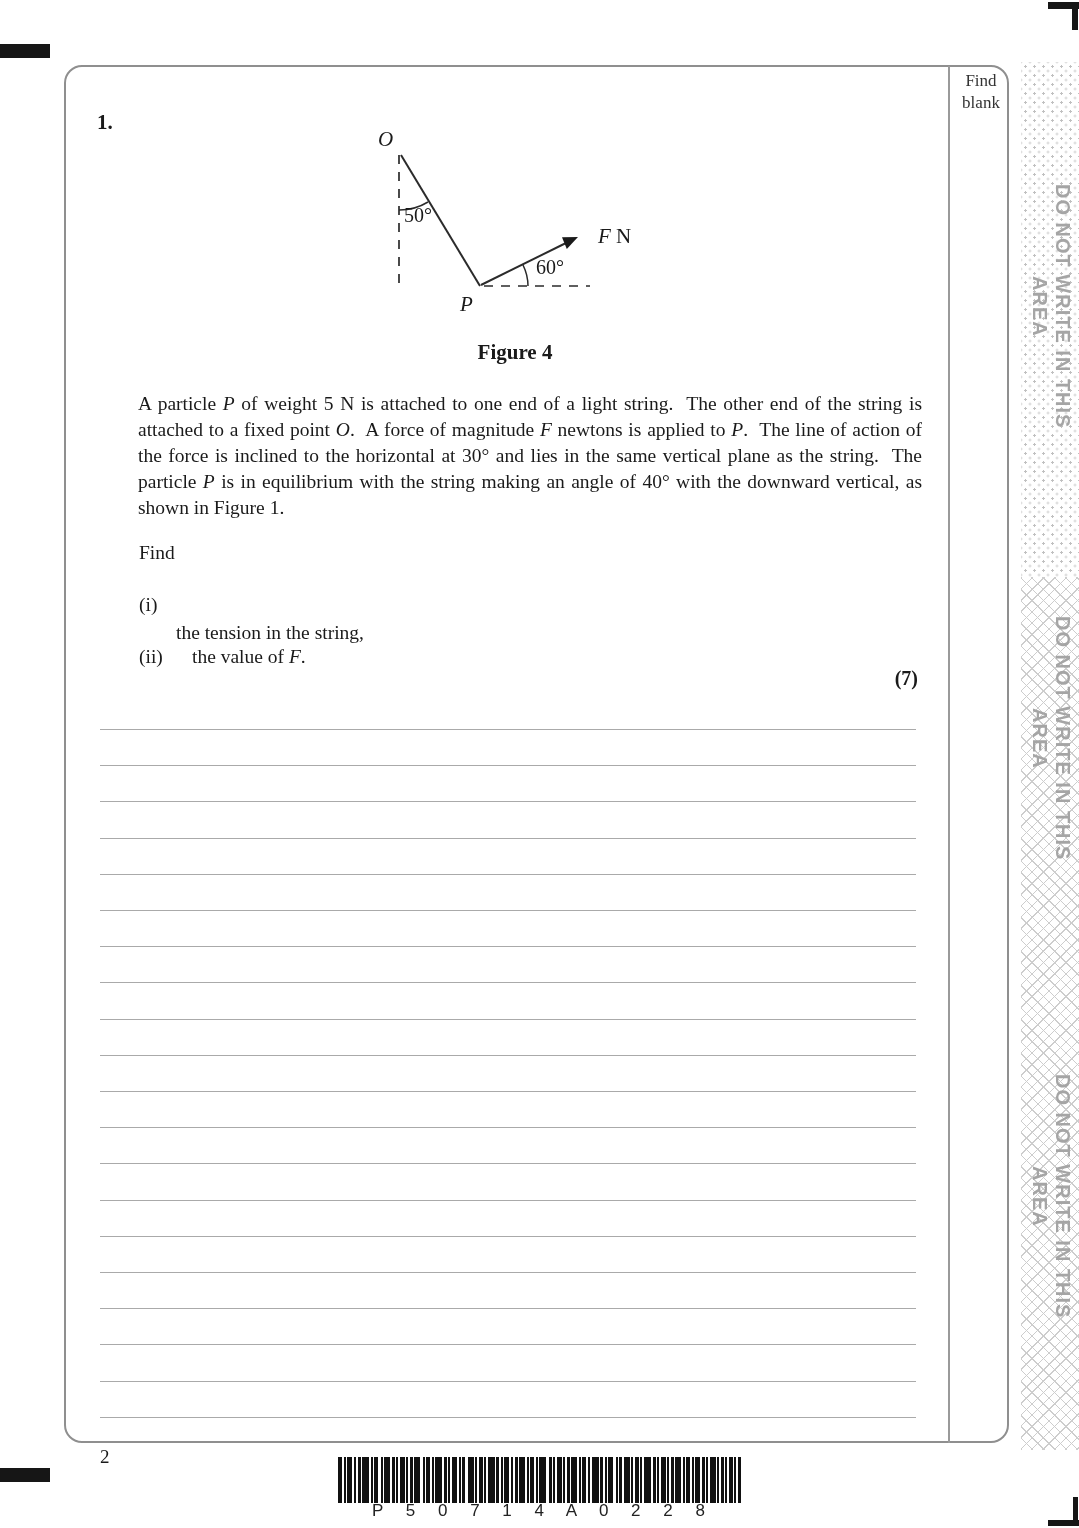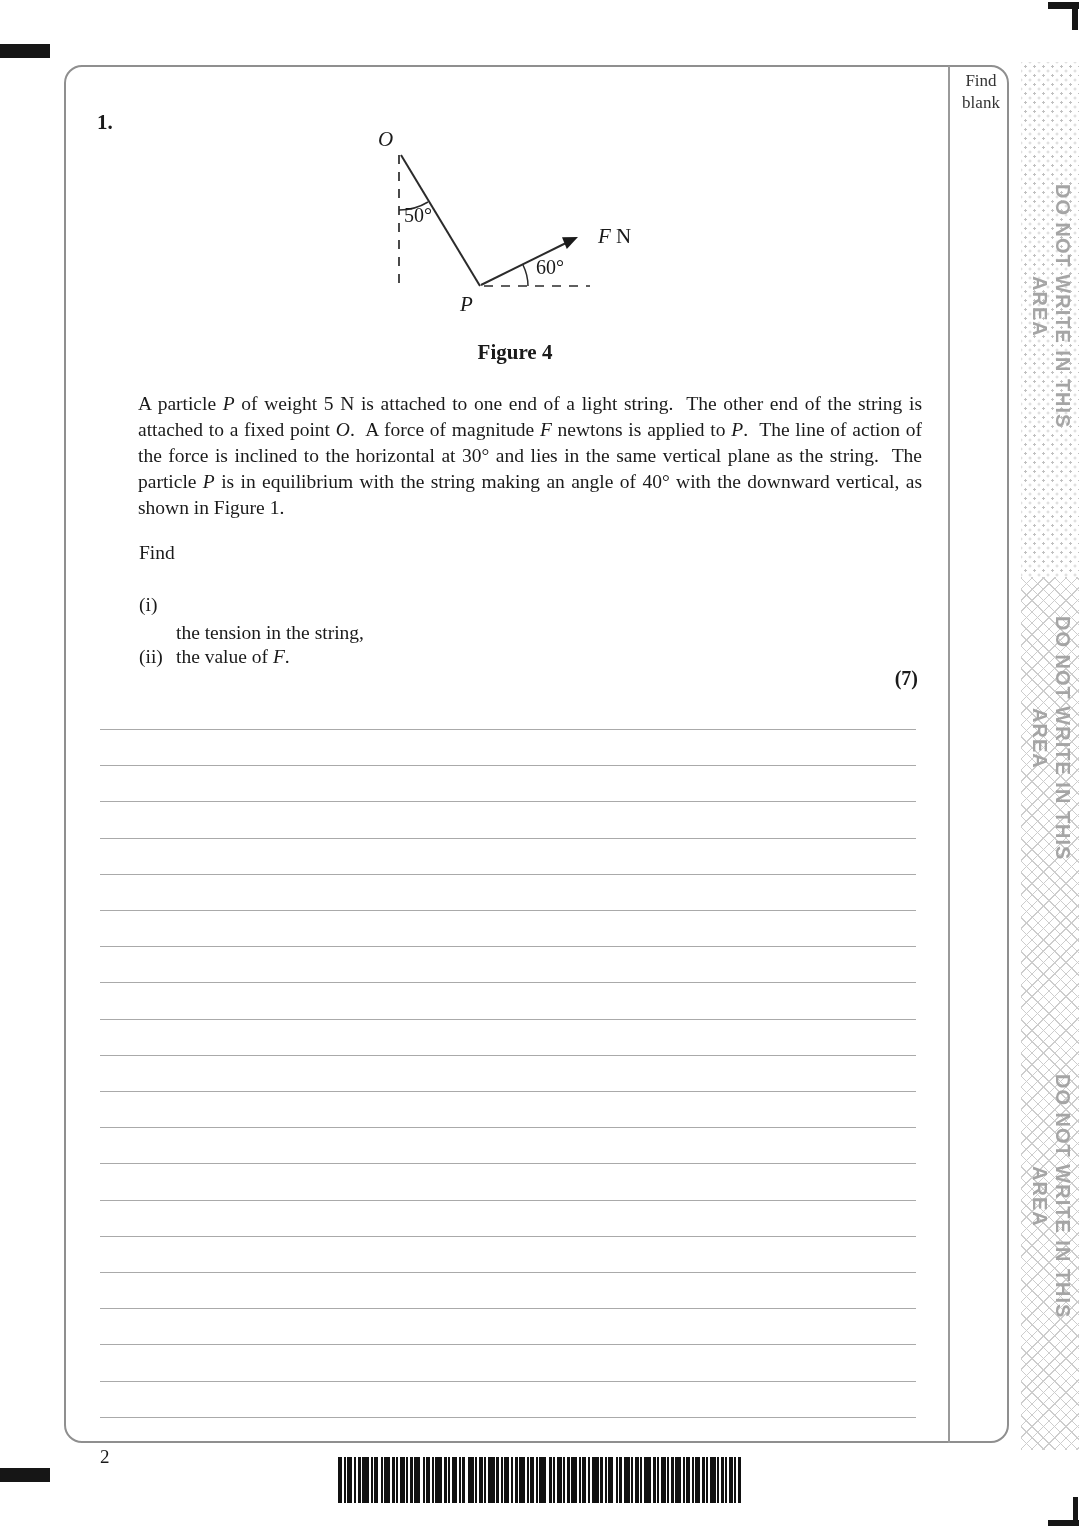--- a/index.html
+++ b/index.html
@@ -85,21 +85,21 @@
   <div class="abs fig-label" style="left:598px;top:224px;"><i>F</i><span> N</span></div>
   <div class="abs" id="fig-caption">Figure 4</div>
 
   <div class="abs" id="para"><span>A particle </span><i>P</i><span> of weight 5 N is attached to one end of a light string.  The other end of the string is attached to a fixed point </span><i>O</i><span>.  A force of magnitude </span><i>F</i><span> newtons is applied to </span><i>P</i><span>.  The line of action of the force is inclined to the horizontal at 30° and lies in the same vertical plane as the string.  The particle </span><i>P</i><span> is in equilibrium with the string making an angle of 40° with the downward vertical, as shown in Figure 1.</span></div>
   <div class="abs" id="find-label">Find</div>
 
   <div class="abs item-marker" style="top:594px;">(i)</div>
   <div class="abs item-text" style="top:582px;margin-top:40px;"><span>the tension in the string,</span></div>
 
   <div class="abs item-marker" style="top:646px;">(ii)</div>
-  <div class="abs item-text" style="top:646px;"><span>the value of </span><i>F</i><span>.</span></div>
+  <div class="abs item-text" style="top:646px;margin-left:16px;"><span>the value of </span><i>F</i><span>.</span></div>
 
   <div class="abs" id="marks">(7)</div>
 
   <div class="abs" id="answer-lines">
       <div class="ans-line" style="top: 0px;"></div>
       <div class="ans-line" style="top: 36.2px;"></div>
       <div class="ans-line" style="top: 72.4px;"></div>
       <div class="ans-line" style="top: 108.6px;"></div>
       <div class="ans-line" style="top: 144.8px;"></div>
       <div class="ans-line" style="top: 181px;"></div>
@@ -194,14 +194,15 @@
       <div class="bar" style="width: 3px; margin-right: 1px;"></div>
       <div class="bar" style="width: 2px; margin-right: 2px;"></div>
       <div class="bar" style="width: 6px; margin-right: 1px;"></div>
       <div class="bar" style="width: 2px; margin-right: 2px;"></div>
       <div class="bar" style="width: 3px; margin-right: 1px;"></div>
       <div class="bar" style="width: 2px; margin-right: 2px;"></div>
       <div class="bar" style="width: 4px; margin-right: 1px;"></div>
       <div class="bar" style="width: 2px; margin-right: 2px;"></div>
       <div class="bar" style="width: 3px; margin-right: 0px;"></div>
     </div>
+  <div class="abs" id="barcode-text">P 5 0 7 1 4 A 0 2 2 8</div>
 
 </div>
 
 </body></html>

